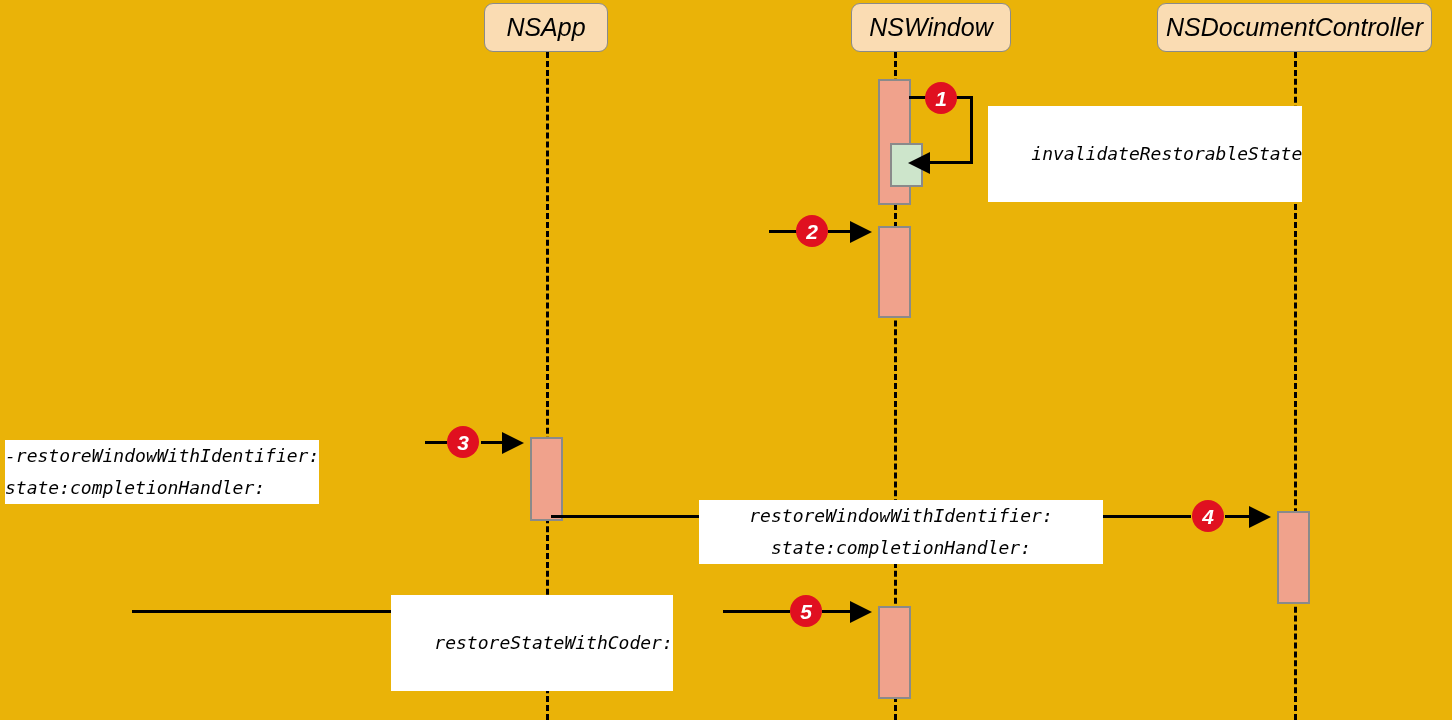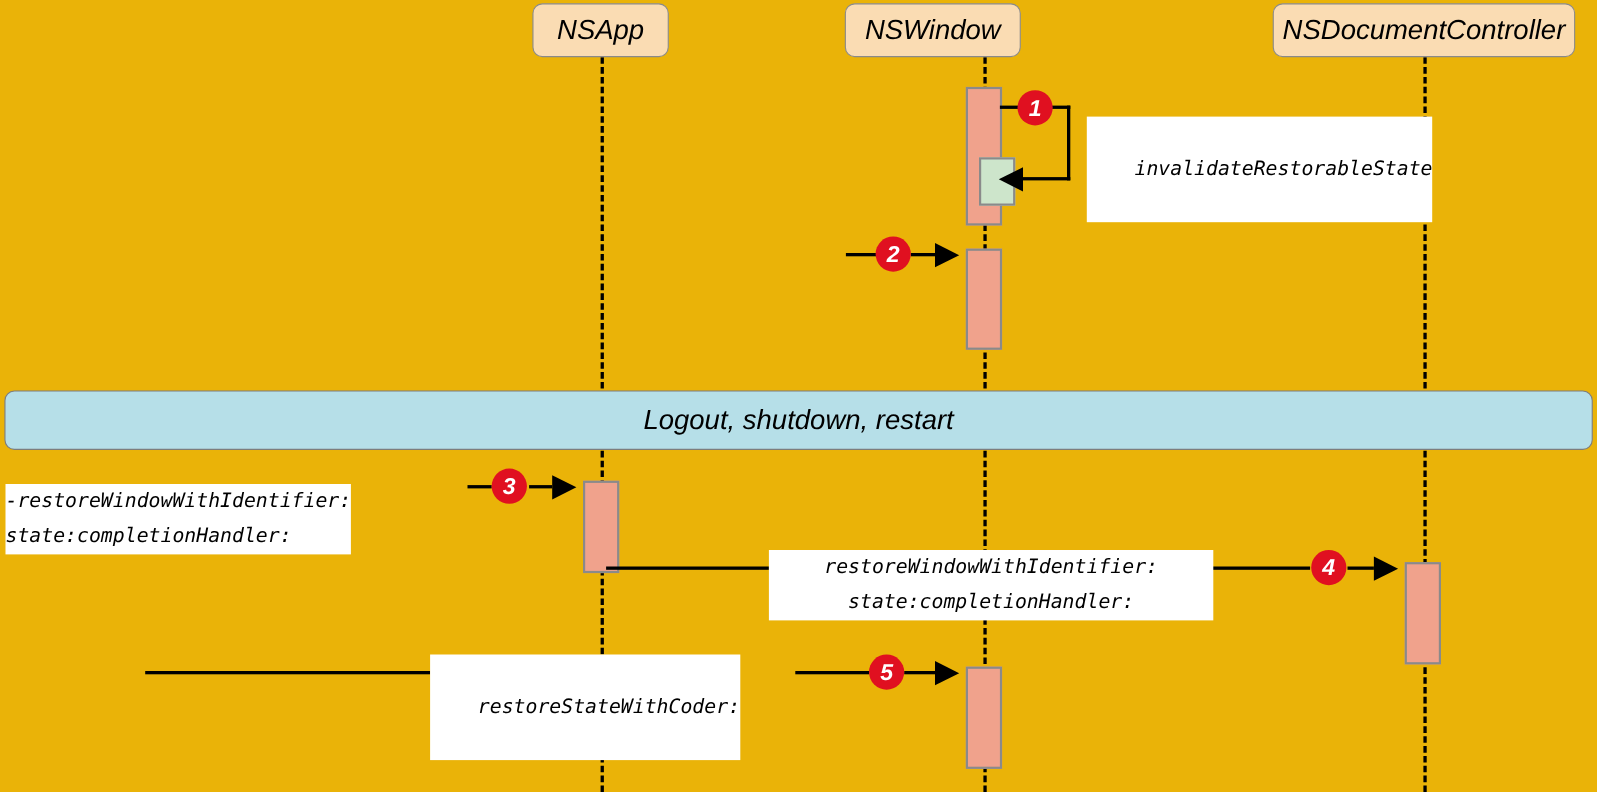--- a/index.html
+++ b/index.html
@@ -124,21 +124,21 @@
 
 <div id="diagram">
 
   <div class="lifeline" style="left:546px; top:52px; height:668px;"></div>
   <div class="lifeline" style="left:894px; top:52px; height:668px;"></div>
   <div class="lifeline" style="left:1294px; top:52px; height:668px;"></div>
 
   <div class="lifeline-box" style="left:484px; top:3px; width:124px; height:49px;">
     <span>NSApp</span>
   </div>
-  <div class="lifeline-box" style="left:768px; top:3px; width:160px; height:49px;">
+  <div class="lifeline-box" style="left:851px; top:3px; width:160px; height:49px;">
     <span>NSWindow</span>
   </div>
   <div class="lifeline-box" style="left:1157px; top:3px; width:275px; height:49px;justify-content:center;">
     <span>NSDocumentController</span>
   </div>
 
   <div class="activation" style="left:878px; top:79px; width:33px; height:126px;"></div>
   <div class="activation nested" style="left:890px; top:143px; width:33px; height:44px;"></div>
 
   <div class="msg-line" style="left:909px; top:96px; width:64px;"></div>
@@ -156,23 +156,20 @@
   <div class="activation" style="left:878px; top:226px; width:33px; height:92px;"></div>
 
   <div class="msg-line" style="left:769px; top:230px; width:28px;"></div>
   <div class="msg-line" style="left:828px; top:230px; width:22px;"></div>
   <div class="arrow-head" style="left:850px; top:221px;"></div>
 
   <div class="badge" style="left:796px; top:215px;">
     <span>2</span>
   </div>
 
-  <div class="event-band" style="left:4px; top:355px; width:1444px; height:54px;">
-    <span>Logout, shutdown, restart</span>
-  </div>
 
   <div class="activation" style="left:530px; top:437px; width:33px; height:84px;"></div>
 
   <div class="msg-line" style="left:425px; top:441px; width:22px;"></div>
   <div class="msg-line" style="left:481px; top:441px; width:21px;"></div>
   <div class="arrow-head" style="left:502px; top:432px;"></div>
 
   <div class="msg-label" style="left:5px; top:440px;"><span>-restoreWindowWithIdentifier:</span><br><span>state:completionHandler:</span></div>
   <div class="badge" style="left:447px; top:426px;">
     <span>3</span>

